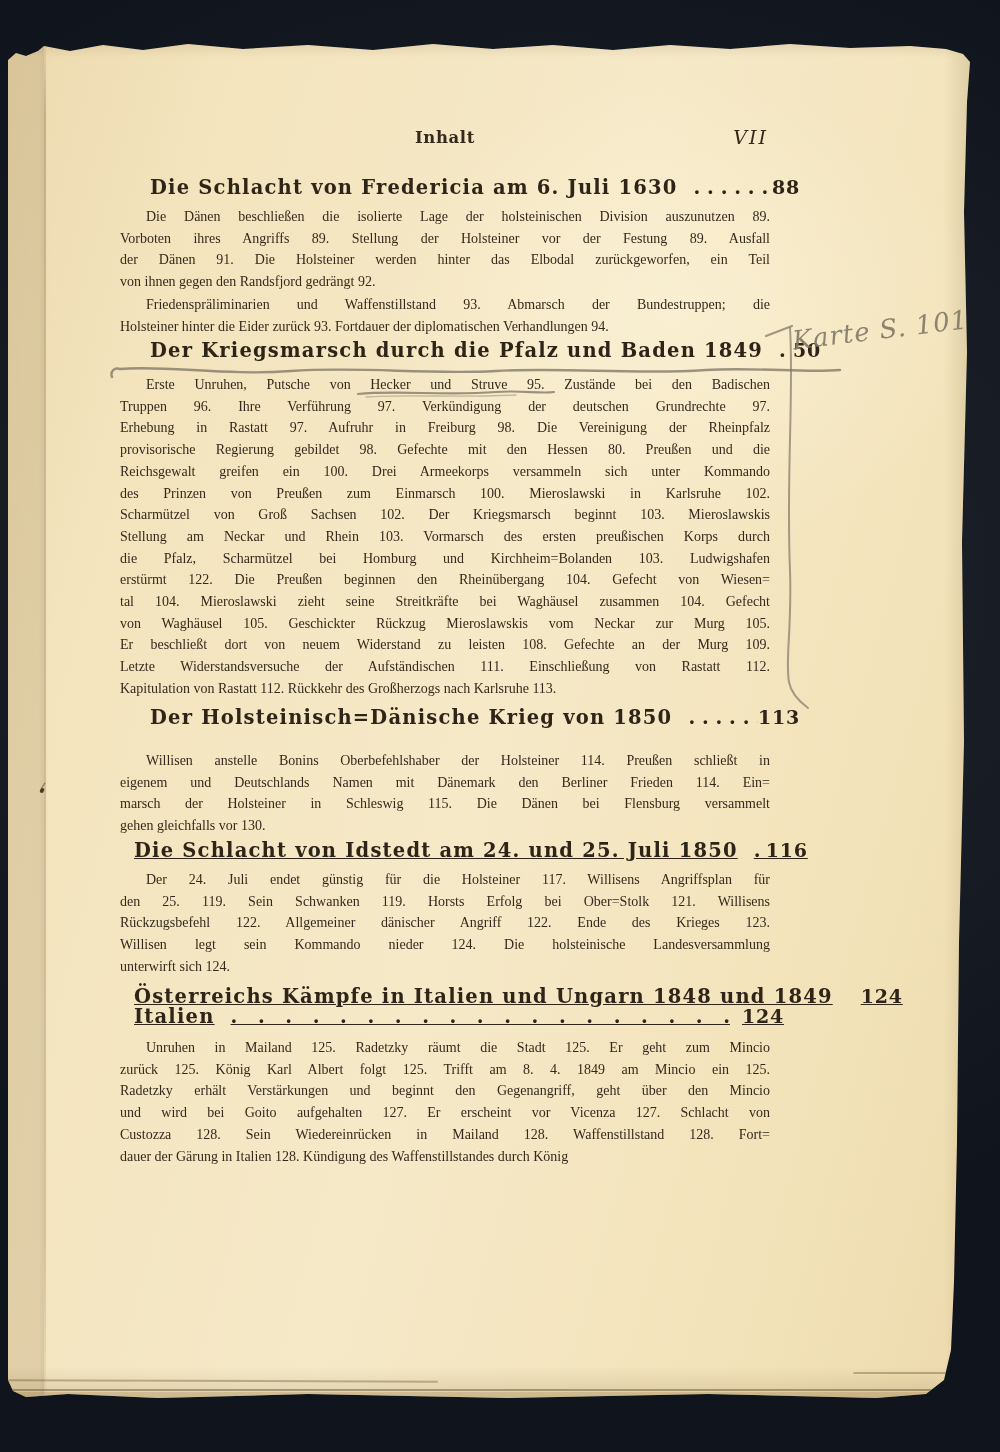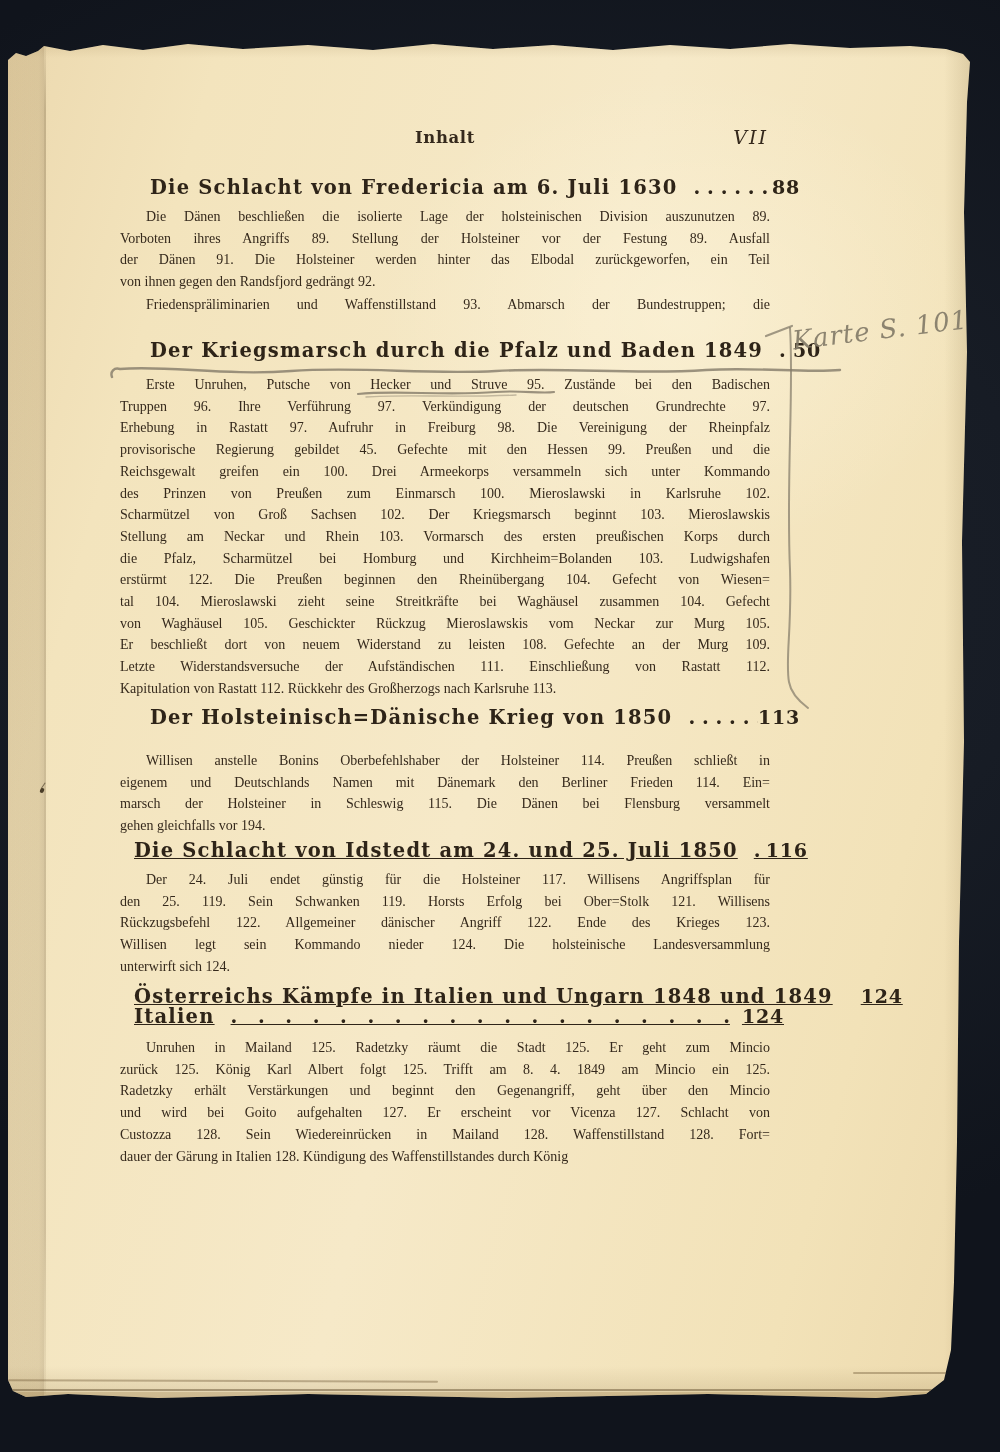--- a/index.html
+++ b/index.html
@@ -88,33 +88,34 @@
 
   <div class="block para" style="top:164px">
     <div class="line first">Die Dänen beschließen die isolierte Lage der holsteinischen Division auszunutzen 89.</div>
     <div class="line">Vorboten ihres Angriffs 89.  Stellung der Holsteiner vor der Festung 89.  Ausfall</div>
     <div class="line">der Dänen 91.  Die Holsteiner werden hinter das Elbodal zurückgeworfen, ein Teil</div>
     <div class="line last">von ihnen gegen den Randsfjord gedrängt 92.</div>
   </div>
 
   <div class="block para" style="top:252px">
     <div class="line first">Friedenspräliminarien und Waffenstillstand 93.  Abmarsch der Bundestruppen; die</div>
+    <div class="line last">Holsteiner hinter die Eider zurück 93.  Fortdauer der diplomatischen Verhandlungen 94.</div>
   </div>
 
   <div class="block entry-head ind-a" style="top:297px">
     <span>Der Kriegsmarsch durch die Pfalz und Baden 1849</span>
     <span class="leader">. . .</span>
     <span class="pgnum">50</span>
   </div>
 
   <div class="block para" style="top:332px">
     <div class="line first">Erste Unruhen, Putsche von Hecker und Struve 95.  Zustände bei den Badischen</div>
     <div class="line">Truppen 96.  Ihre Verführung 97.  Verkündigung der deutschen Grundrechte 97.</div>
     <div class="line">Erhebung in Rastatt 97.  Aufruhr in Freiburg 98.  Die Vereinigung der Rheinpfalz</div>
-    <div class="line">provisorische Regierung gebildet 45.  Gefechte mit den Hessen 99.  Preußen und die</div>
+    <div class="line">provisorische Regierung gebildet 98.  Gefechte mit den Hessen 80.  Preußen und die</div>
     <div class="line">Reichsgewalt greifen ein 100.  Drei Armeekorps versammeln sich unter Kommando</div>
     <div class="line">des Prinzen von Preußen zum Einmarsch 100.  Mieroslawski in Karlsruhe 102.</div>
     <div class="line">Scharmützel von Groß Sachsen 102.  Der Kriegsmarsch beginnt 103.  Mieroslawskis</div>
     <div class="line">Stellung am Neckar und Rhein 103.  Vormarsch des ersten preußischen Korps durch</div>
     <div class="line">die Pfalz, Scharmützel bei Homburg und Kirchheim=Bolanden 103.  Ludwigshafen</div>
     <div class="line">erstürmt 122.  Die Preußen beginnen den Rheinübergang 104.  Gefecht von Wiesen=</div>
     <div class="line">tal 104.  Mieroslawski zieht seine Streitkräfte bei Waghäusel zusammen 104.  Gefecht</div>
     <div class="line">von Waghäusel 105.  Geschickter Rückzug Mieroslawskis vom Neckar zur Murg 105.</div>
     <div class="line">Er beschließt dort von neuem Widerstand zu leisten 108.  Gefechte an der Murg 109.</div>
     <div class="line">Letzte Widerstandsversuche der Aufständischen 111.  Einschließung von Rastatt 112.</div>
@@ -124,21 +125,21 @@
   <div class="block entry-head ind-a" style="top:664px">
     <span>Der Holsteinisch=Dänische Krieg von 1850</span>
     <span class="leader">. . . . . . .</span>
     <span class="pgnum">113</span>
   </div>
 
   <div class="block para" style="top:708px">
     <div class="line first">Willisen anstelle Bonins Oberbefehlshaber der Holsteiner 114.  Preußen schließt in</div>
     <div class="line">eigenem und Deutschlands Namen mit Dänemark den Berliner Frieden 114.  Ein=</div>
     <div class="line">marsch der Holsteiner in Schleswig 115.  Die Dänen bei Flensburg versammelt</div>
-    <div class="line last">gehen gleichfalls vor 194.</div>
+    <div class="line last">gehen gleichfalls vor 130.</div>
   </div>
 
   <div class="block entry-head ind-b" style="top:797px">
     <span>Die Schlacht von Idstedt am 24. und 25. Juli 1850</span>
     <span class="leader">. . . . .</span>
     <span class="pgnum">116</span>
   </div>
 
   <div class="block para" style="top:827px">
     <div class="line first">Der 24. Juli endet günstig für die Holsteiner 117.  Willisens Angriffsplan für</div>

